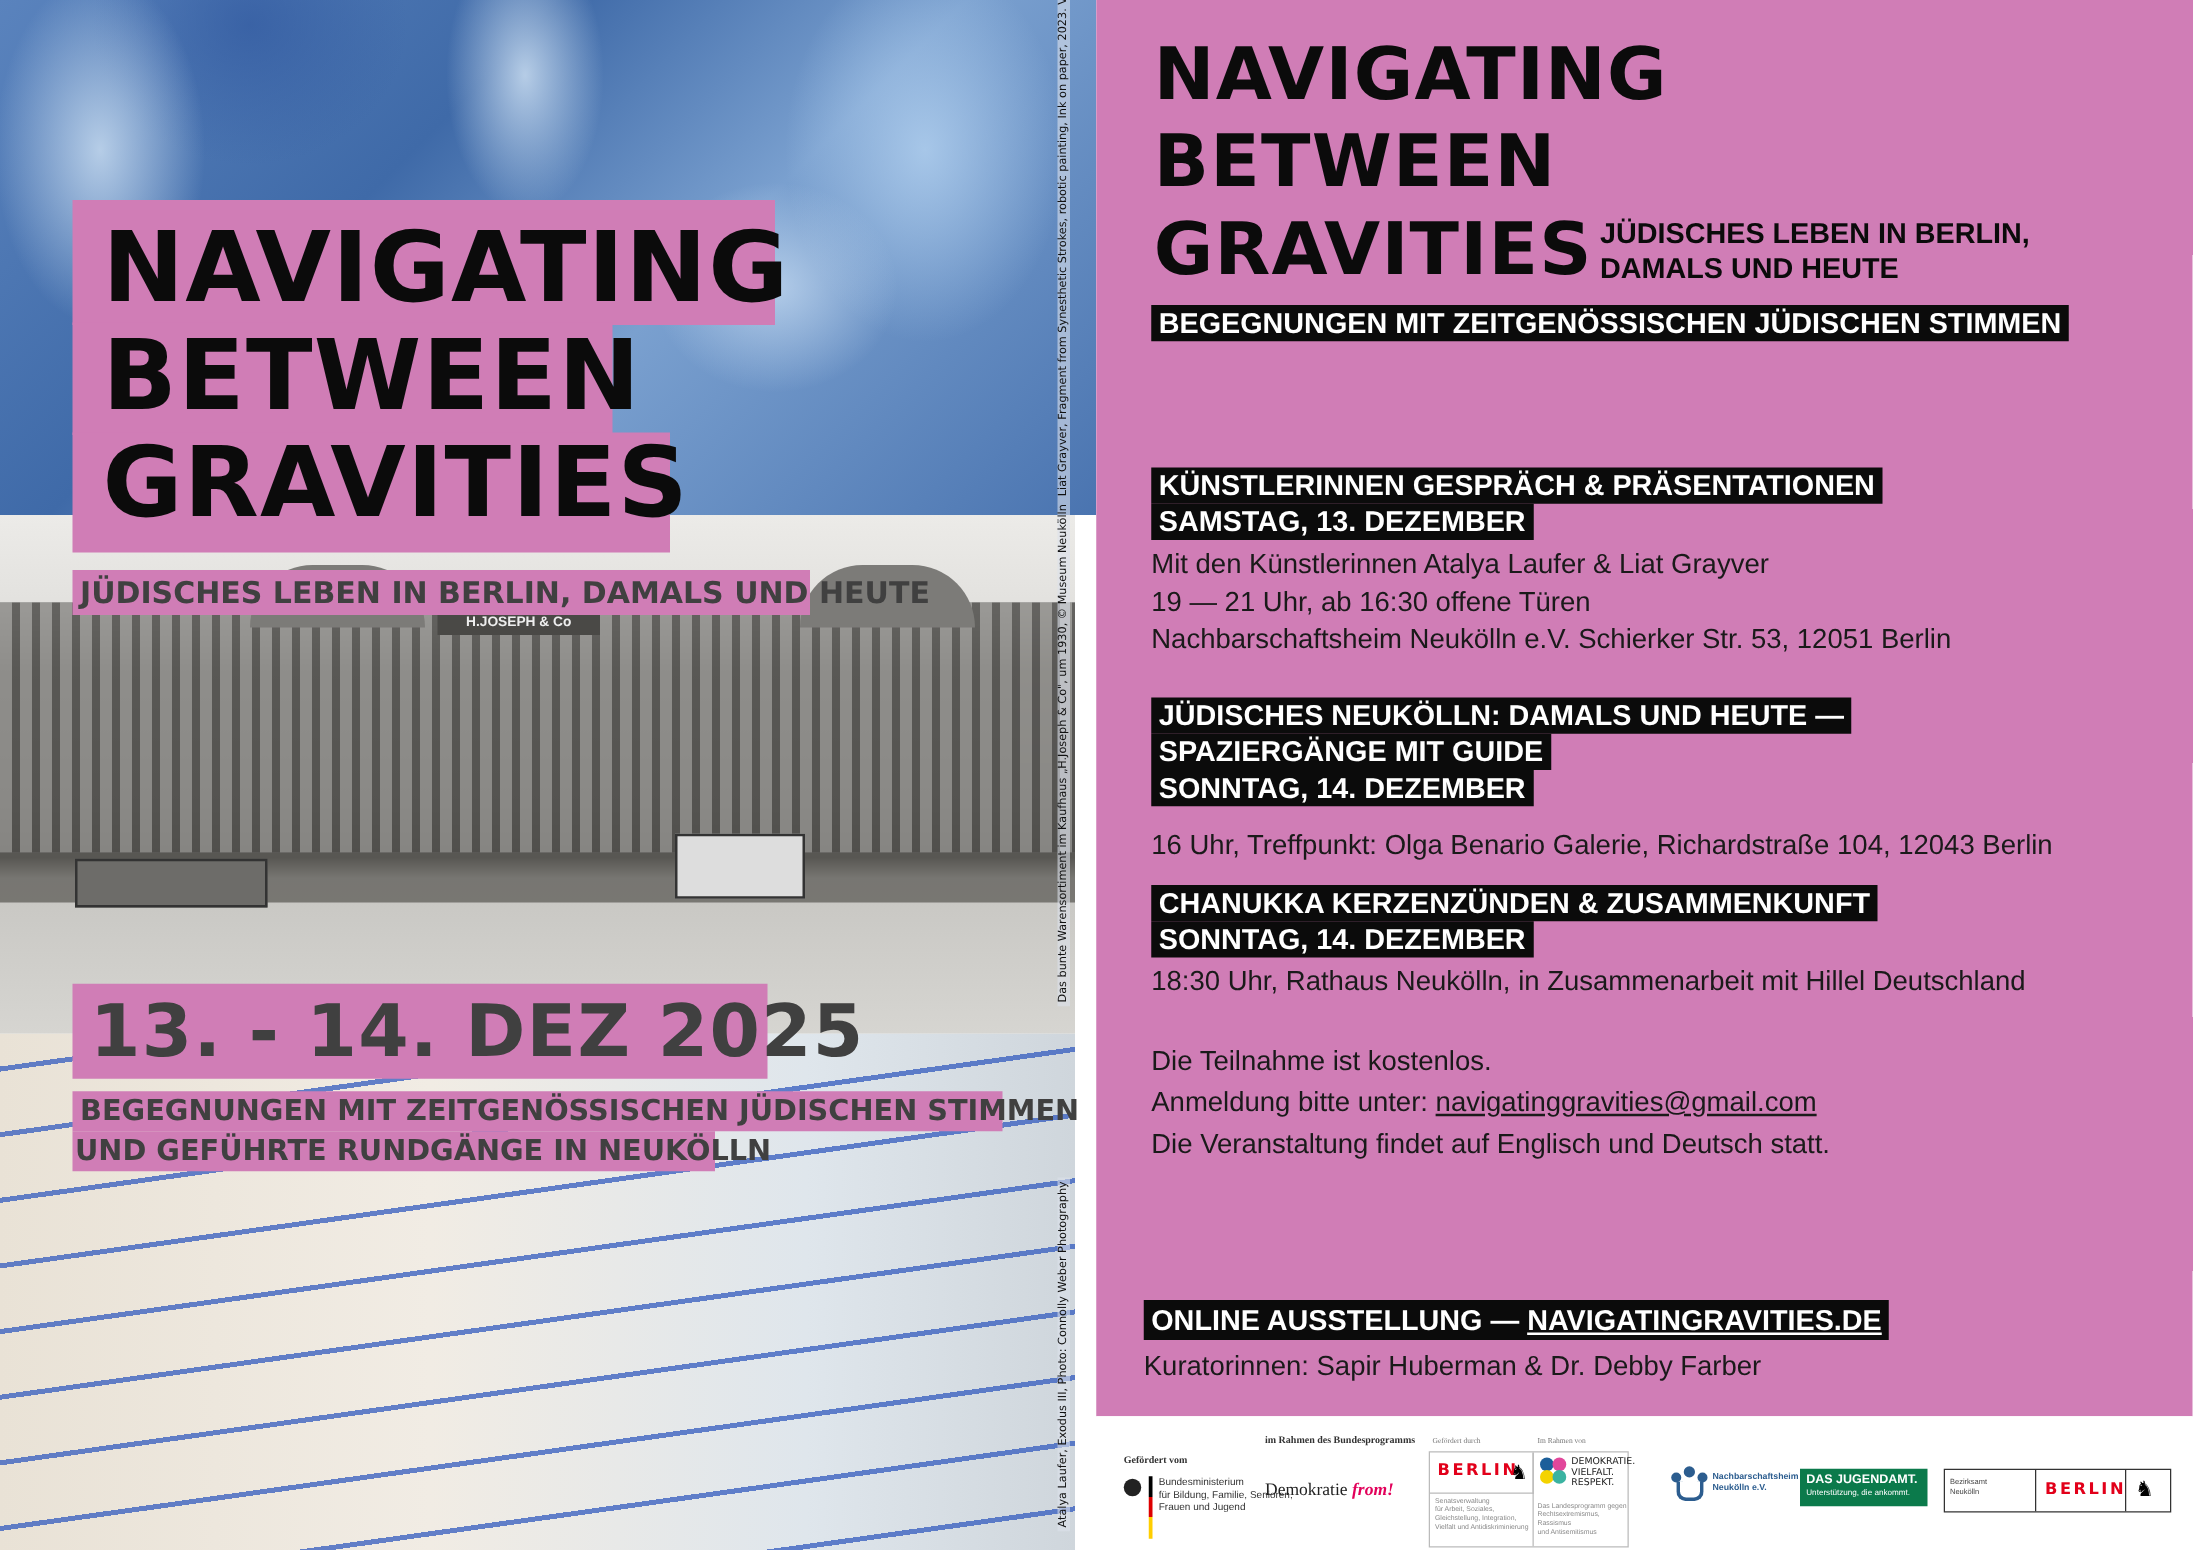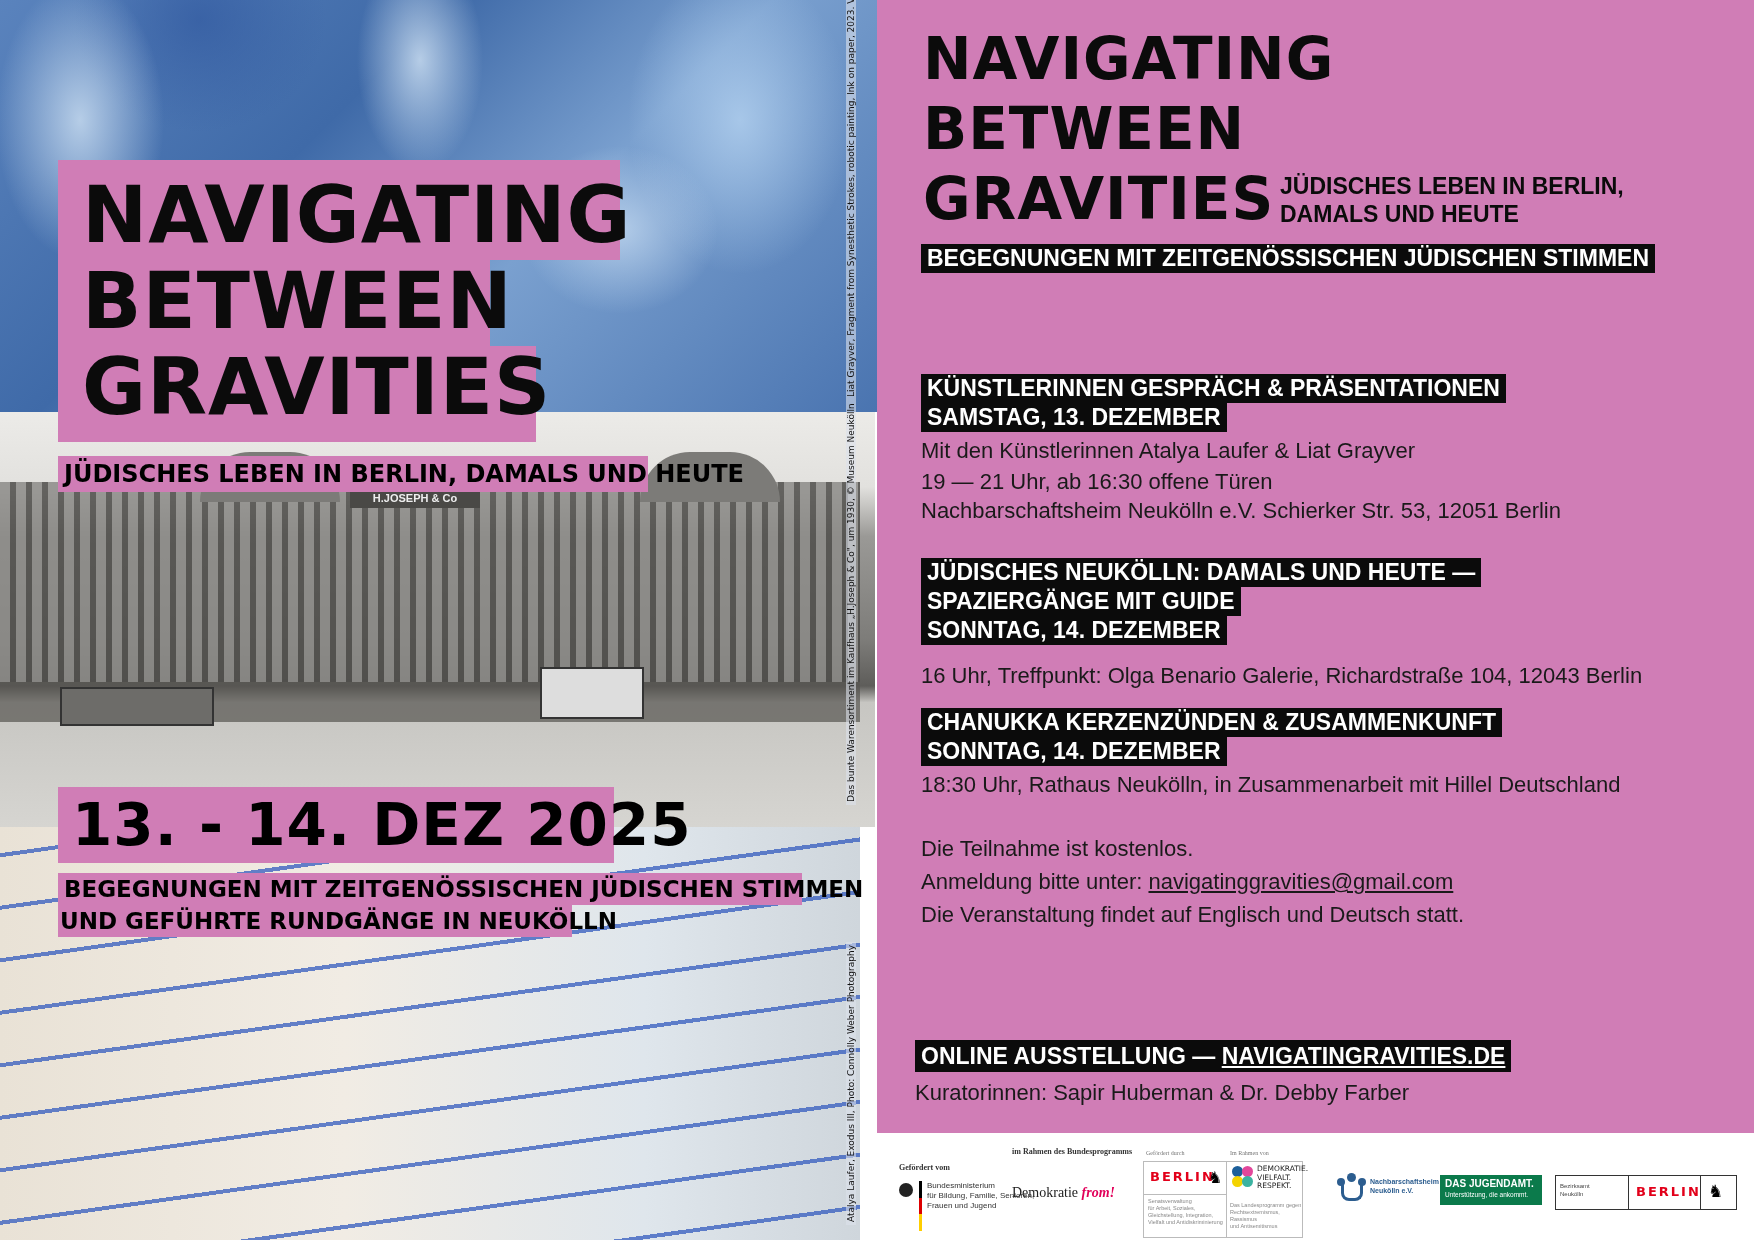--- a/index.html
+++ b/index.html
@@ -10,30 +10,30 @@
   #watercolor{left:0;top:0;width:877px;height:412px;
     background:
       radial-gradient(ellipse 120px 200px at 80px 120px, rgba(200,220,240,.85), transparent 70%),
       radial-gradient(ellipse 90px 160px at 420px 60px, rgba(210,228,245,.8), transparent 70%),
       radial-gradient(ellipse 140px 120px at 620px 230px, rgba(205,225,245,.7), transparent 70%),
       radial-gradient(ellipse 200px 140px at 300px 330px, rgba(40,80,150,.8), transparent 70%),
       radial-gradient(ellipse 160px 220px at 740px 120px, rgba(180,210,240,.8), transparent 70%),
       radial-gradient(ellipse 180px 160px at 200px 20px, rgba(50,90,160,.7), transparent 70%),
       linear-gradient(135deg,#5a83bd 0%,#3f6aa8 35%,#7aa0cf 60%,#4a74b0 100%);}
   #bw-photo{left:0;top:412px;width:860px;height:415px;
-    background:linear-gradient(180deg,#ecebe8 0%,#e2e1de 18%,#9a9996 30%,#7d7c79 55%,#5e5d5a 66%,#c7c6c2 70%,#d6d5d1 100%);padding-left:15px;}
+    background:linear-gradient(180deg,#ecebe8 0%,#e2e1de 18%,#9a9996 30%,#7d7c79 55%,#5e5d5a 66%,#c7c6c2 70%,#d6d5d1 100%);}
   .bldg{background:repeating-linear-gradient(90deg,#8d8c89 0 10px,#4e4d4a 10px 16px),#777;}
   #paper-photo{left:0;top:827px;width:860px;height:413px;
     background:
       repeating-linear-gradient(172deg,transparent 0 26px,rgba(50,90,190,.75) 26px 30px,transparent 30px 52px),
       linear-gradient(90deg,#e9e2d6 0%,#f1ece4 40%,#dfe6ec 75%,#cfd6dc 100%);}
   .credit{color:#111;font-size:9px;white-space:nowrap;transform-origin:left top;transform:rotate(-90deg);background:rgba(220,225,235,.6);padding:0 3px;font-family:"DejaVu Sans",sans-serif;}
   .pinkbox{background:#d07db6;}
   .title-big{font-family:"DejaVu Sans",sans-serif;font-weight:bold;color:#0b0b0b;font-size:78px;line-height:86px;letter-spacing:1px;}
-  .strip{font-family:"DejaVu Sans",sans-serif;font-weight:bold;color:#000000;}
+  .strip{font-family:"DejaVu Sans",sans-serif;font-weight:bold;color:#404040;}
   
   #right{left:877px;top:0;width:877px;height:1133px;background:#d07db6;}
   .rtitle{font-family:"DejaVu Sans",sans-serif;font-weight:bold;color:#0b0b0b;font-size:58px;line-height:70px;letter-spacing:1px;}
   .blk{display:inline-block;background:#0b0b0b;color:#fff;font-family:"Liberation Sans",sans-serif;font-weight:bold;font-size:23px;line-height:29px;padding:0 6px;}
   .body{font-family:"Liberation Sans",sans-serif;color:#1a1a1a;font-size:22px;line-height:29px;white-space:nowrap;}
   .b{font-weight:normal;}
   .u{text-decoration:underline;}
   
   #footer{left:877px;top:1133px;width:877px;height:107px;background:#fff;}
   .tiny{font-size:8px;color:#333;font-family:"Liberation Serif",serif;}

